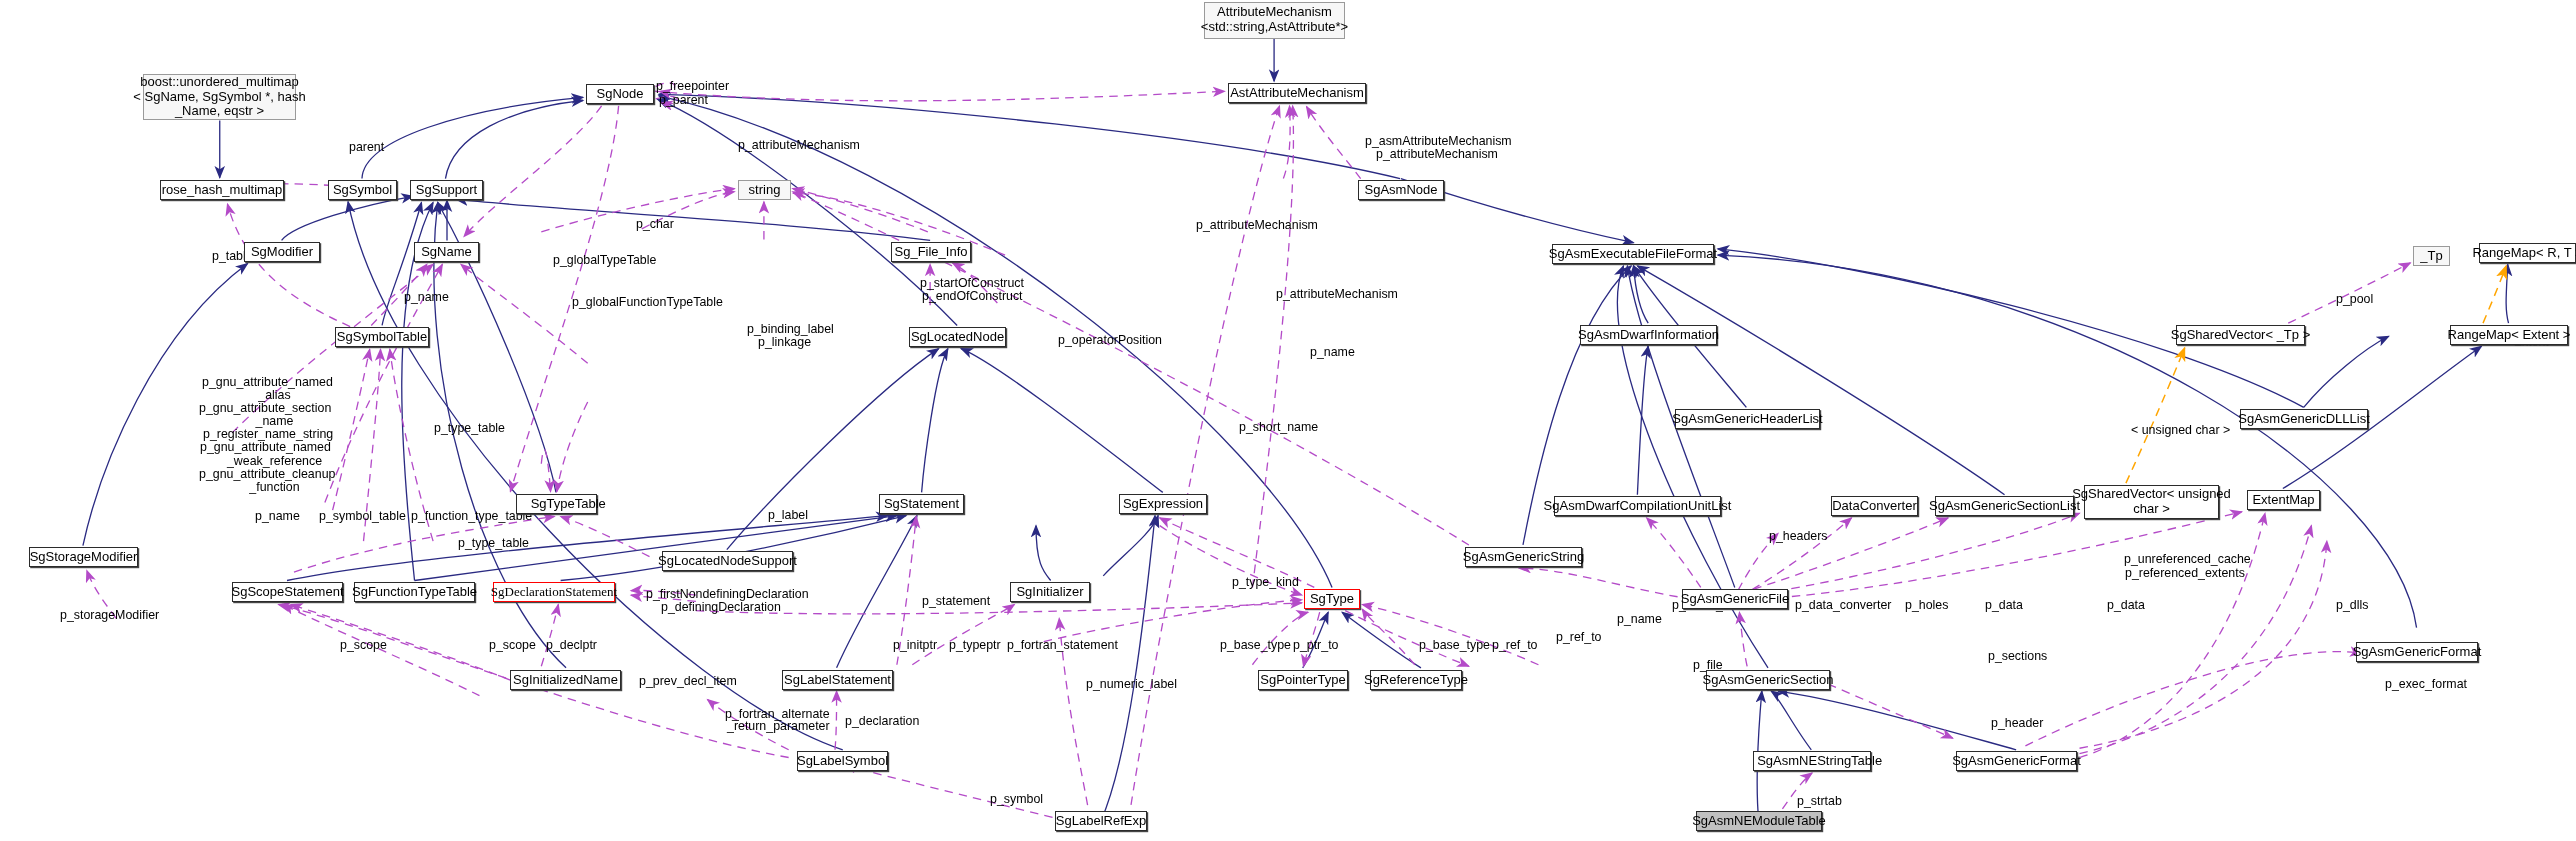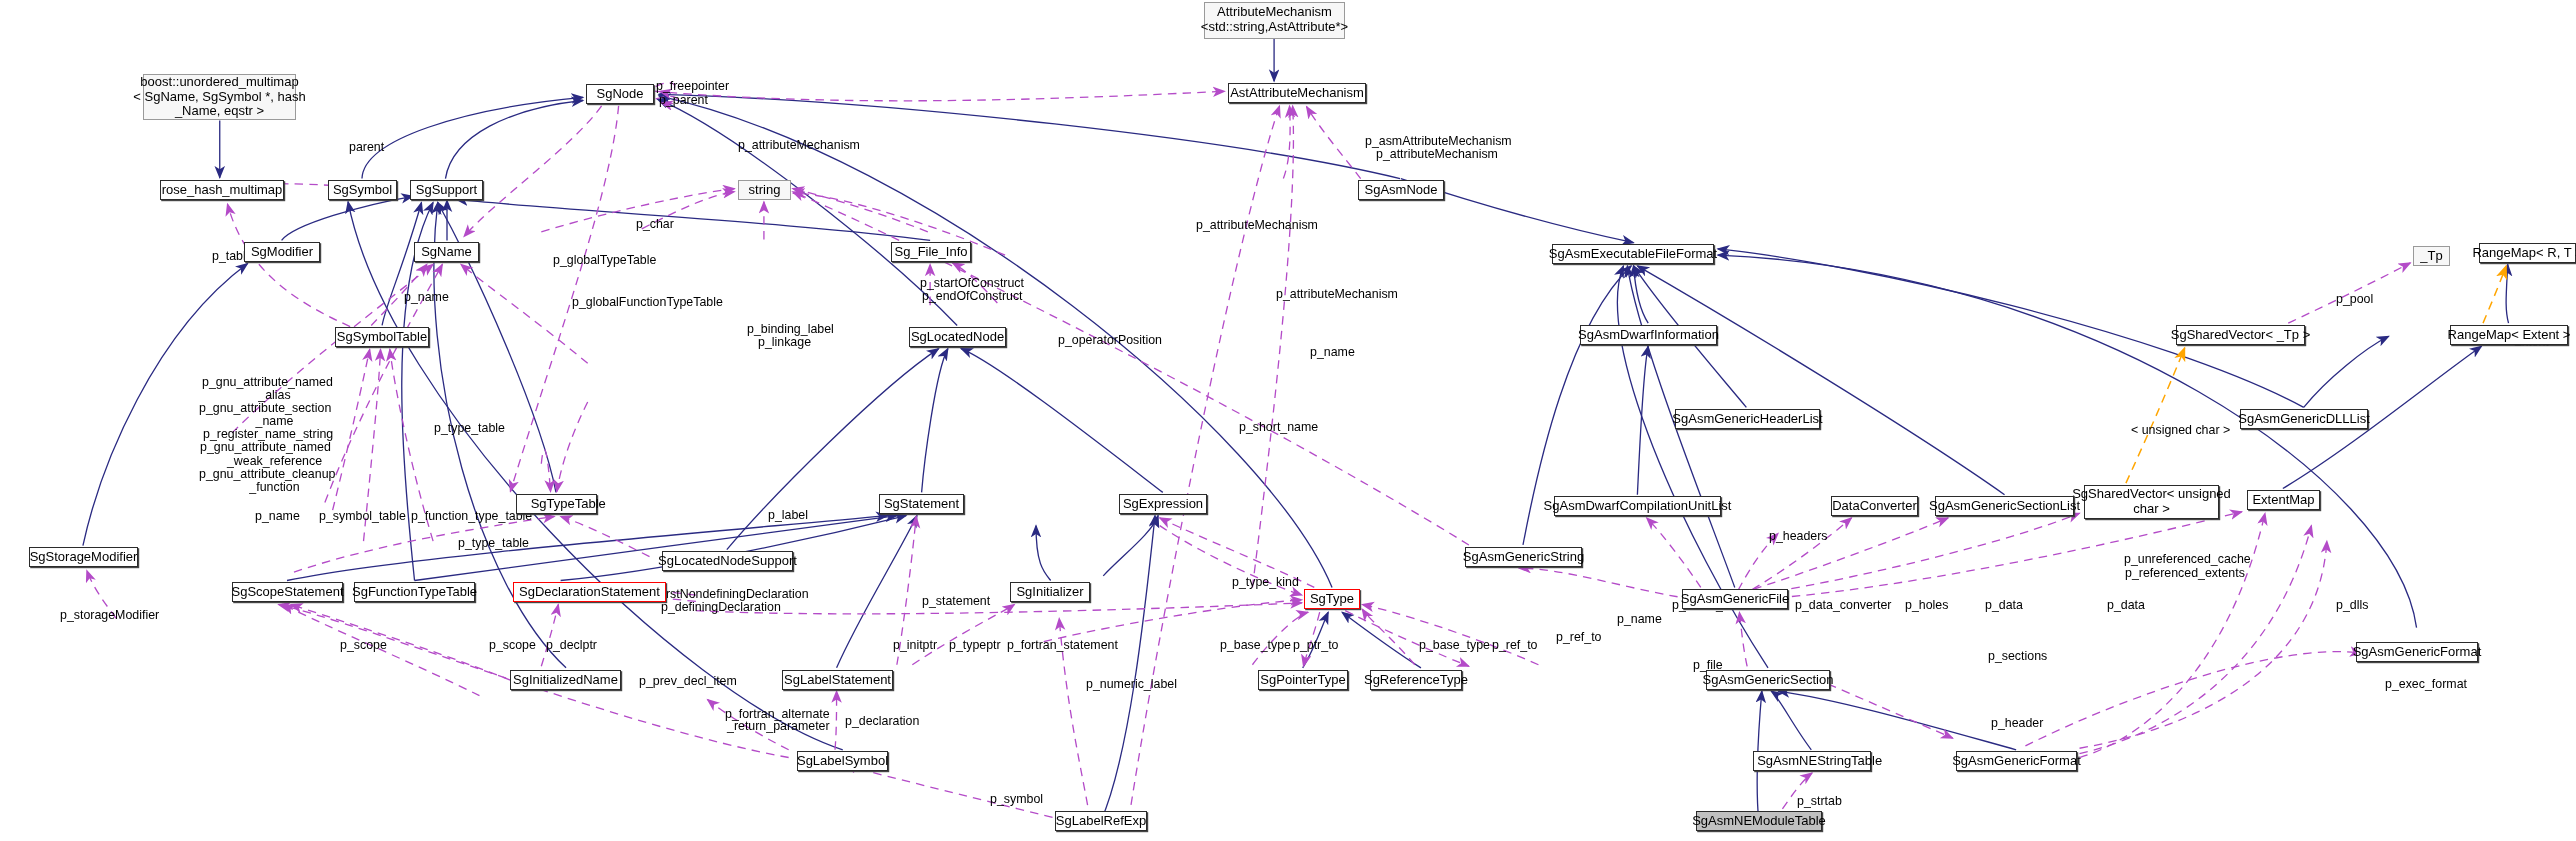--- a/index.html
+++ b/index.html
@@ -314,21 +314,21 @@
   <div class="node" style="left:1935px; top:496px; width:139px; height:20px;">SgAsmGenericSectionList</div>
 
   <div class="node" style="left:662px; top:551px; width:131px; height:20px;">SgLocatedNodeSupport</div>
 
   <div class="node" style="left:1465px; top:547px; width:117px; height:20px;">SgAsmGenericString</div>
 
   <div class="node" style="left:232px; top:582px; width:111px; height:20px;">SgScopeStatement</div>
 
   <div class="node" style="left:354px; top:582px; width:121px; height:20px;">SgFunctionTypeTable</div>
 
-  <div class="node redborder" style="left:513px; top:582px; width:153px; height:20px;">SgDeclarationStatement</div>
+  <div class="node redborder" style="left:493px; top:582px; width:122px; height:20px;font-family:Liberation Serif, serif;">SgDeclarationStatement</div>
 
   <div class="node" style="left:1010px; top:582px; width:80px; height:20px;">SgInitializer</div>
 
   <div class="node redborder" style="left:1304px; top:589px; width:56px; height:20px;">SgType</div>
 
   <div class="node" style="left:1682px; top:589px; width:106px; height:20px;">SgAsmGenericFile</div>
 
   <div class="node" style="left:510px; top:670px; width:111px; height:20px;">SgInitializedName</div>
 
   <div class="node" style="left:782px; top:670px; width:111px; height:20px;">SgLabelStatement</div>

